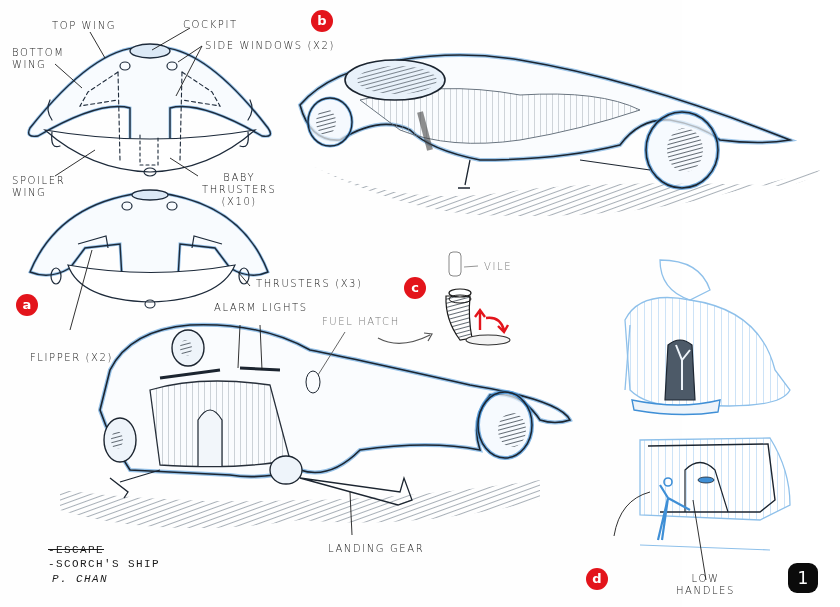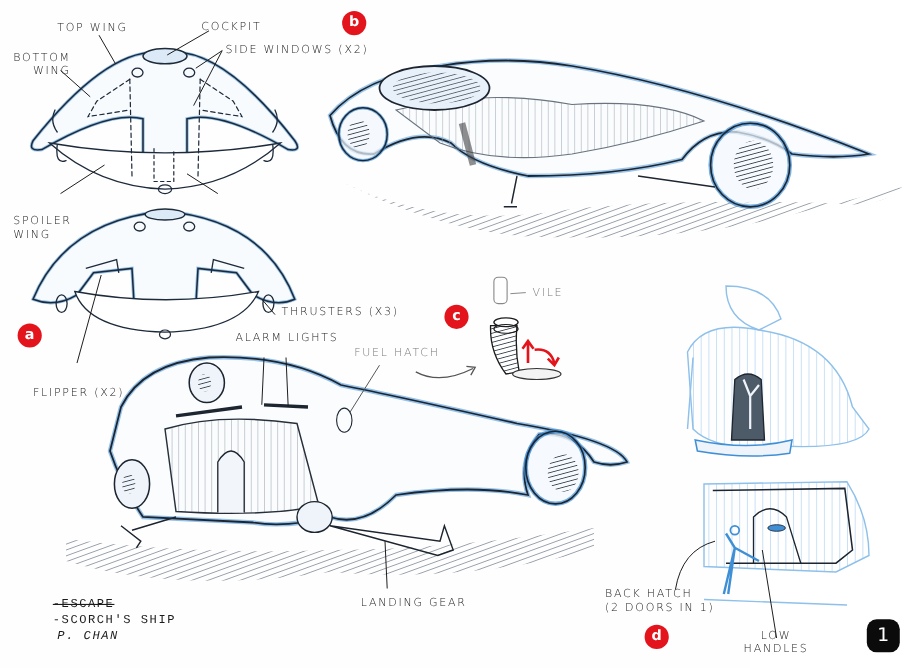--- a/index.html
+++ b/index.html
@@ -153,39 +153,40 @@
     <circle cx="668" cy="482" r="4" fill="none" stroke="#3f8fd6" stroke-width="1.6"></circle>
     <path d="M640,545 L770,550" stroke="#8ec0ea" stroke-width="1.2"></path>
     <path d="M614,536 Q620,500 650,492" stroke="#1b1b1b" stroke-width="0.9"></path>
     <path d="M706,580 L693,500" stroke="#1b1b1b" stroke-width="0.9"></path>
   </g>
 </svg>
 
 <div class="lbl" style="left:52px;top:20px;">Top Wing</div>
 <div class="lbl" style="left:183px;top:19px;">Cockpit</div>
 <div class="lbl" style="left:205px;top:40px;">Side Windows (x2)</div>
-<div class="lbl multi" style="left:12px;top:47px;text-align:right;">Bottom
+<div class="lbl multi" style="left:12px;top:47px;">Bottom
 Wing</div>
-<div class="lbl multi" style="left:12px;top:175px;margin-top:21px;">Spoiler
+<div class="lbl multi" style="left:12px;top:175px;">Spoiler
 Wing</div>
+<div class="lbl multi" style="left:202px;top:172px;text-align:center;">Baby
+Thrusters
+(x10)</div>
 <div class="lbl" style="left:256px;top:278px;">Thrusters (x3)</div>
 <div class="lbl" style="left:30px;top:352px;">Flipper (x2)</div>
 <div class="badge" style="left:16px;top:294px;">a</div>
 
 <div class="badge" style="left:311px;top:10px;">b</div>
 
 <div class="badge" style="left:404px;top:277px;">c</div>
 <div class="lbl grey" style="left:484px;top:261px;">Vile</div>
 <div class="lbl grey" style="left:322px;top:316px;">Fuel Hatch</div>
 
 <div class="lbl" style="left:214px;top:302px;">Alarm Lights</div>
 <div class="lbl" style="left:328px;top:543px;">Landing Gear</div>
 
-<div class="lbl multi" style="left:550px;top:535px;">Back Hatch
-(2 Doors in 1)</div>
 <div class="lbl multi" style="left:676px;top:573px;text-align:center;">Low
 Handles</div>
 <div class="badge" style="left:586px;top:568px;">d</div>
 
 <div class="sig" style="left:48px;top:543px;"><span class="strike">-Escape</span></div>
 <div class="sig" style="left:48px;top:557px;">-Scorch's Ship</div>
 <div class="sig" style="left:52px;top:572px;font-style:italic;">P. Chan</div>
 
 <div class="pagebadge" style="left:788px;top:563px;">1</div>
 

